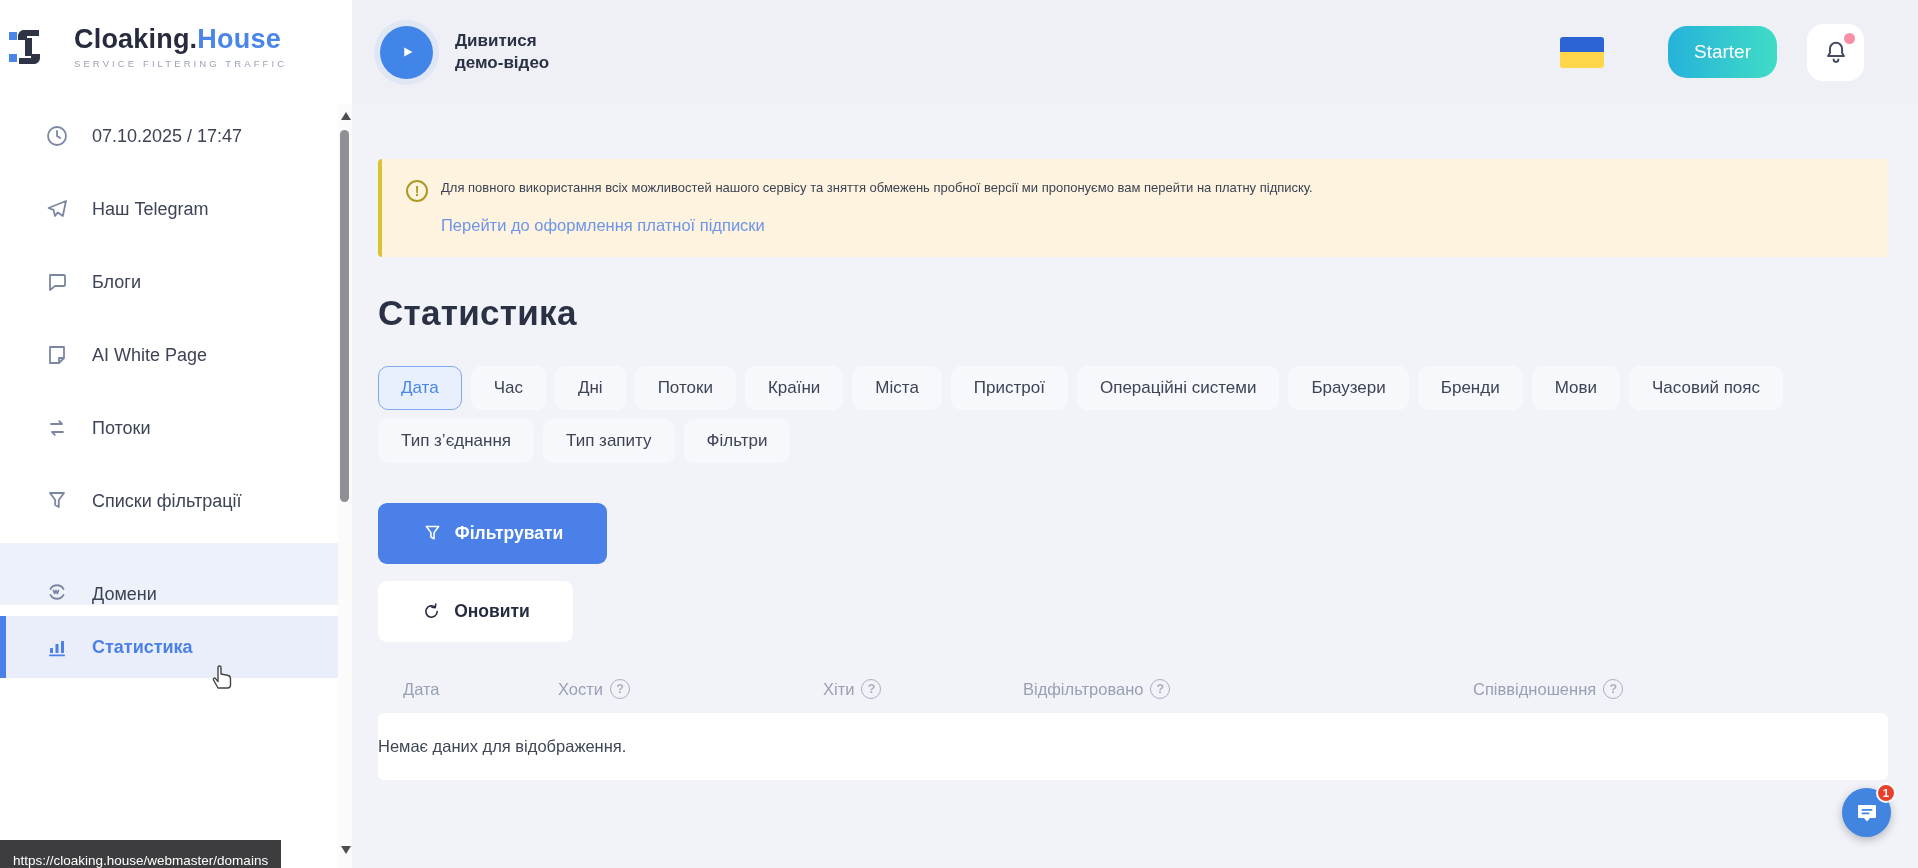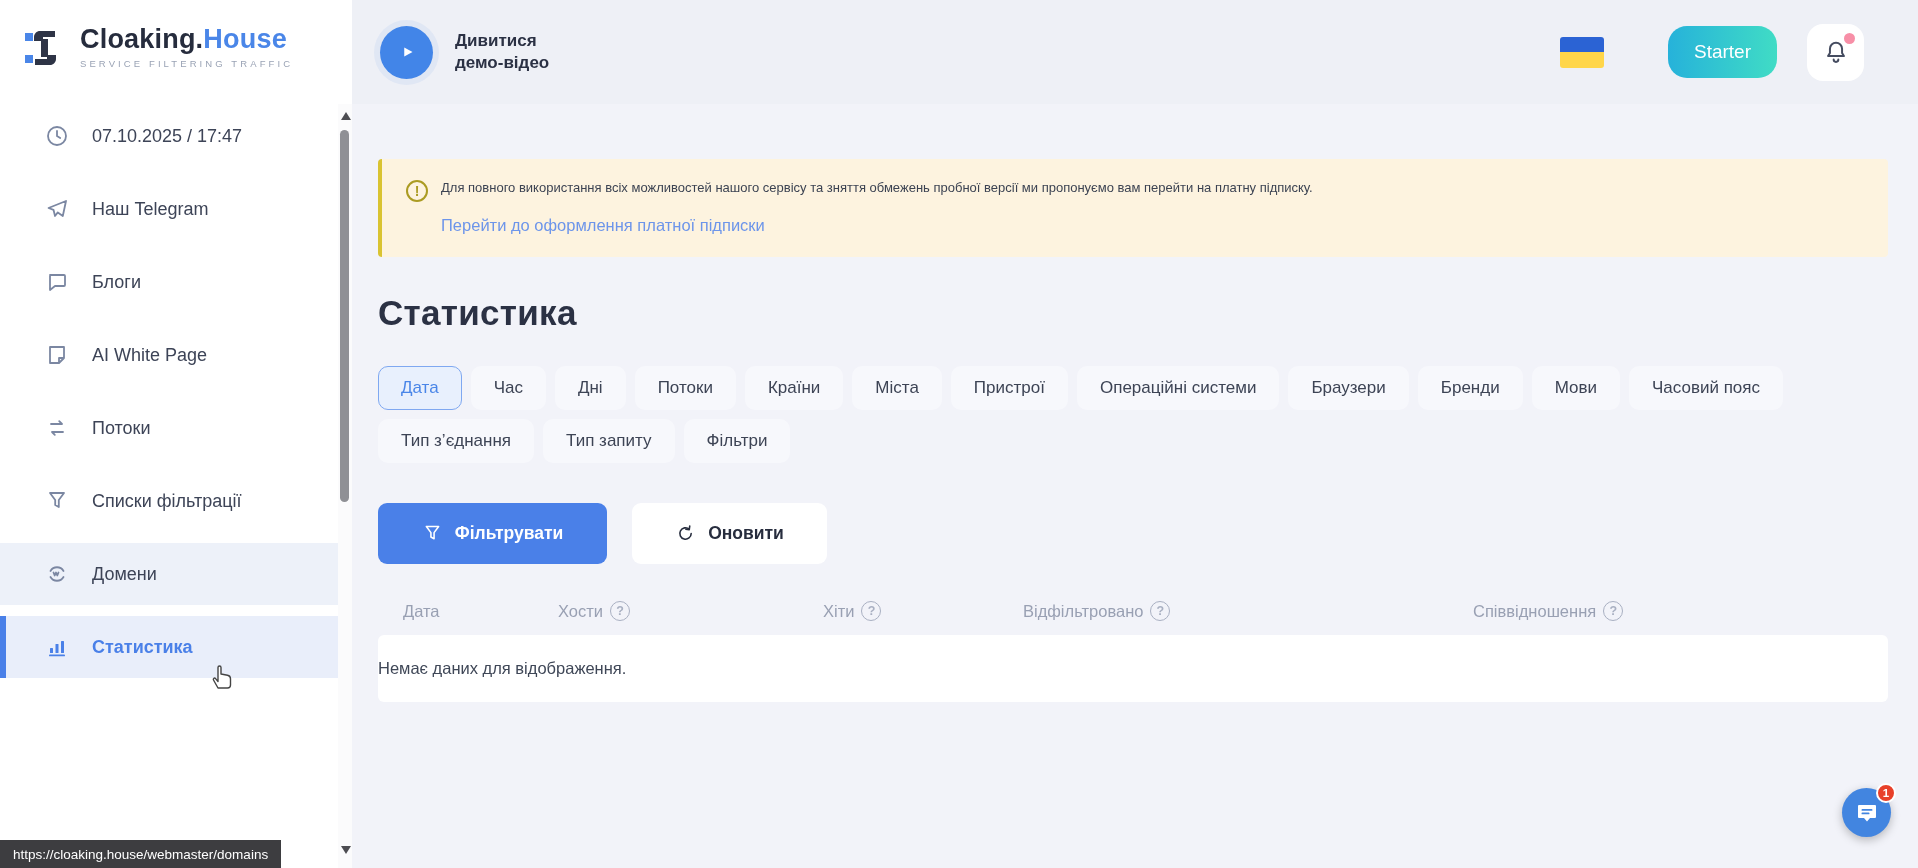--- a/index.html
+++ b/index.html
@@ -1,30 +1,30 @@
 <!DOCTYPE html>
 <html><head>
 <meta charset="utf-8">
 <style>
   * { margin:0; padding:0; box-sizing:border-box; }
   html,body { width:1918px; height:868px; overflow:hidden; }
   body { font-family:"Liberation Sans","DejaVu Sans",sans-serif; background:#f2f3f9; color:#2b3144; position:relative; }
 
   
   .sidebar { position:absolute; left:0; top:0; width:352px; height:868px; background:#fff; z-index:5; }
-  .logo { display:flex; align-items:flex-end; gap:14px; padding:26px 0 24px 24px; }
+  .logo { display:flex; align-items:flex-start; gap:24px; padding:26px 0 24px 8px; }
   .logo-mark { width:42px; height:42px; flex:0 0 auto; }
   .logo-name { font-size:27px; font-weight:700; letter-spacing:.2px; color:#262c3d; line-height:1; }
   .logo-name .blue { color:#4a86e8; }
   .logo-tagline { font-size:9.5px; letter-spacing:3.1px; color:#9aa3b5; margin-top:5px; font-weight:500; }
 
   nav { padding-top:12px; }
   .nav-item { display:flex; align-items:center; gap:22px; height:62px; margin-bottom:11px; padding-left:44px; cursor:pointer; color:#3d4457; font-size:18px; font-weight:500; position:relative; }
   .nav-item .nav-icon { width:26px; height:26px; color:#7b87a2; display:flex; align-items:center; justify-content:center; flex:0 0 auto; }
-  .nav-item.hovered { background:#edf1f9; }
+  .nav-item.hovered { background:#edf1f9;align-items:flex-end; }
   .nav-item.active { background:#e9eefa; color:#4a80e8; border-left:6px solid #4a80e8; padding-left:38px; font-weight:700; }
   .nav-item.active .nav-icon { color:#4a80e8; }
   .nav-icon svg { width:24px; height:24px; }
 
   
   .sb-scroll { position:absolute; right:0; top:104px; bottom:0; width:14px; background:#fbfbfc; }
   .sb-arrow { position:absolute; left:3px; width:0; height:0; border-left:5px solid transparent; border-right:5px solid transparent; }
   .sb-arrow.up { top:8px; border-bottom:8px solid #4d4d52; }
   .sb-arrow.down { bottom:14px; border-top:8px solid #4d4d52; }
   .sb-thumb { position:absolute; left:2px; top:26px; width:9px; height:372px; background:#8f9095; border-radius:5px; }
@@ -54,38 +54,38 @@
   .warn-icon { width:22px; height:22px; border:2px solid #ab9b22; border-radius:50%; color:#ab9b22; font-size:14px; font-weight:700; display:flex; align-items:center; justify-content:center; flex:0 0 auto; margin-top:2px; }
   .banner-text { font-size:13px; line-height:1.55; color:#3c4352; max-width:1190px; }
   .banner-link { display:inline-block; margin-top:14px; margin-left:35px; color:#6d95ea; font-size:16.5px; text-decoration:none; cursor:pointer; }
 
   .page-title { margin-top:36px; font-size:35px; font-weight:800; color:#2b3144; letter-spacing:.3px; }
 
   .chips { margin-top:33px; display:flex; flex-wrap:wrap; gap:9px; max-width:1508px; }
   .chip { background:#f7f8fc; border:1px solid transparent; border-radius:10px; padding:11px 22px; font-size:17px; color:#3d4455; cursor:pointer; white-space:nowrap; }
   .chip.active { background:#e8f0fd; border-color:#7fa8f1; color:#4a86e8; }
 
-  .action-row { margin-top:40px; display:flex; gap:25px; }
+  .action-row { margin-top:40px; display:flex; gap:17px;flex-direction:column; }
   .btn { height:61px; border:none; border-radius:9px; font-size:17.5px; font-weight:600; display:flex; align-items:center; justify-content:center; gap:12px; cursor:pointer; font-family:inherit; }
   .btn svg { width:21px; height:21px; }
   .btn-primary { background:#4a80e8; color:#fff; width:229px; }
   .btn-light { background:#fff; color:#272d3e; width:195px; }
 
   .thead { margin-top:37px; display:grid; grid-template-columns:180px 265px 200px 430px 1fr; align-items:center; }
   .th { display:flex; align-items:center; gap:7px; font-size:16.5px; color:#99a0b3; font-weight:500; }
   .th:first-child { padding-left:25px; }
   .th:nth-child(5) { padding-left:20px; }
   .help { width:20px; height:20px; border-radius:50%; border:1.6px solid #a9b0c2; color:#a9b0c2; font-size:12.5px; display:flex; align-items:center; justify-content:center; cursor:pointer; font-weight:600; }
   .empty-card { margin-top:14px; background:#fff; border-radius:6px; height:67px; display:flex; align-items:center; justify-content:flex-start; font-size:16.5px; color:#3f4757; }
 
   
   .chat-launcher { position:fixed; right:27px; bottom:31px; width:49px; height:49px; border-radius:50%; background:#4285e0; border:none; display:flex; align-items:center; justify-content:center; cursor:pointer; box-shadow:0 3px 10px rgba(0,0,0,.25); z-index:20; }
   .chat-launcher svg { width:24px; height:24px; }
   .chat-badge { position:absolute; top:-5px; right:-5px; min-width:20px; height:20px; border-radius:50%; background:#e8402a; border:2.5px solid #fff; color:#fff; font-size:11.5px; font-weight:700; display:flex; align-items:center; justify-content:center; }
-  .statusbar { position:fixed; left:0; bottom:0; height:28px; background:#3d3d40; color:#fff; font-size:13.5px; display:flex; align-items:center; padding:0 13px; z-index:30; }
+  .statusbar { position:fixed; left:0; bottom:0; height:28px; background:#3d3d40; color:#fff; font-size:13.5px; display:flex; align-items:flex-end; padding:0 13px; z-index:30; }
 </style>
 </head>
 <body>
 
 <aside class="sidebar">
   <div class="logo">
     <svg class="logo-mark" viewBox="0 0 42 42">
       <rect x="1" y="6" width="8" height="8" fill="#4a86e8"></rect>
       <rect x="1" y="28" width="8" height="8" fill="#4a86e8"></rect>
       <path fill="#2e3446" d="M31 4H16c-3.3 0-6 2.7-6 6v4h9v-4h12V4z M11 38h15c3.3 0 6-2.7 6-6v-4h-9v4H11v6z M24 12h-7v18h7V12z"></path>

